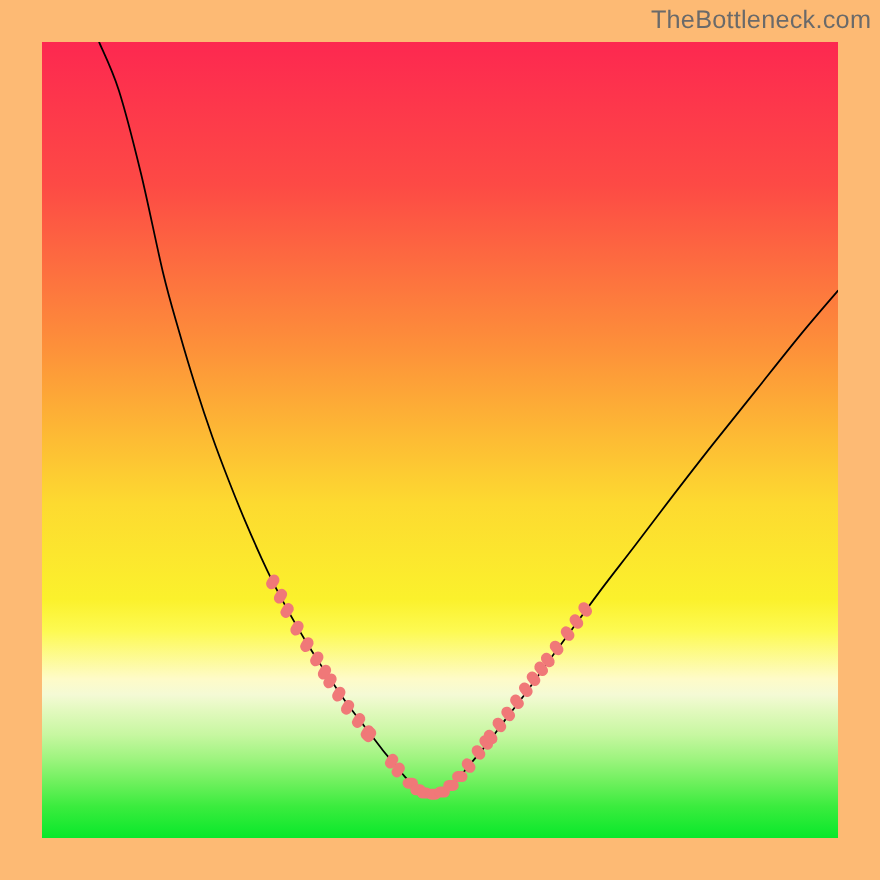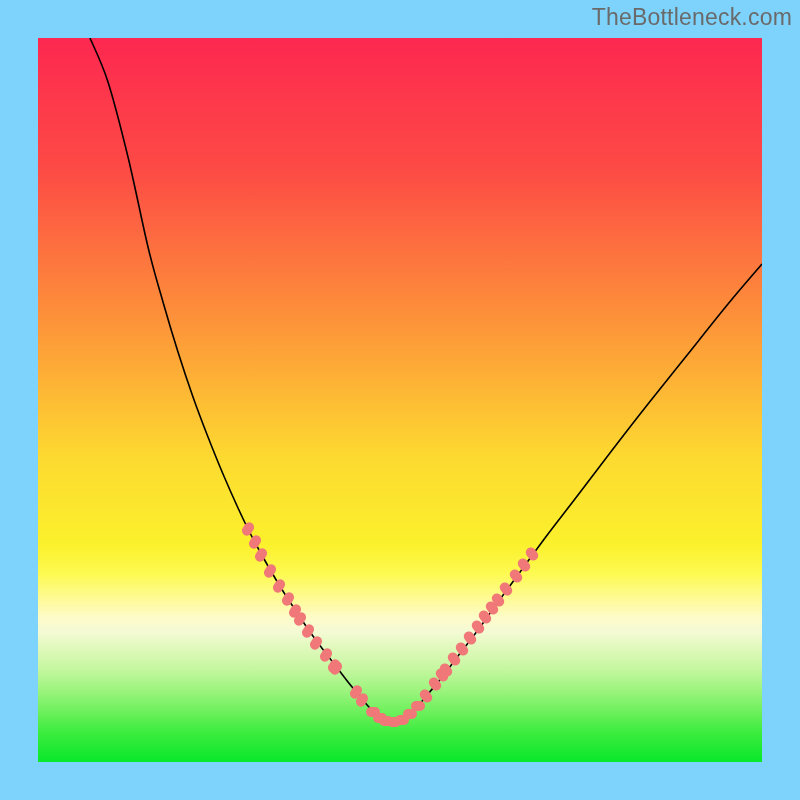--- a/index.html
+++ b/index.html
@@ -7,21 +7,21 @@
     padding: 0;
     width: 800px;
     height: 800px;
     background: #000;
     overflow: hidden;
     font-family: Arial, Helvetica, sans-serif;
   }
   .outer {
     width: 800px;
     height: 800px;
-    background: #7dd3fc;
+    background: #fdba74;
     position: relative;
   }
   .plot {
     position: absolute;
     left: 38px;
     top: 38px;
     width: 724px;
     height: 724px;
     overflow: hidden;
   }

